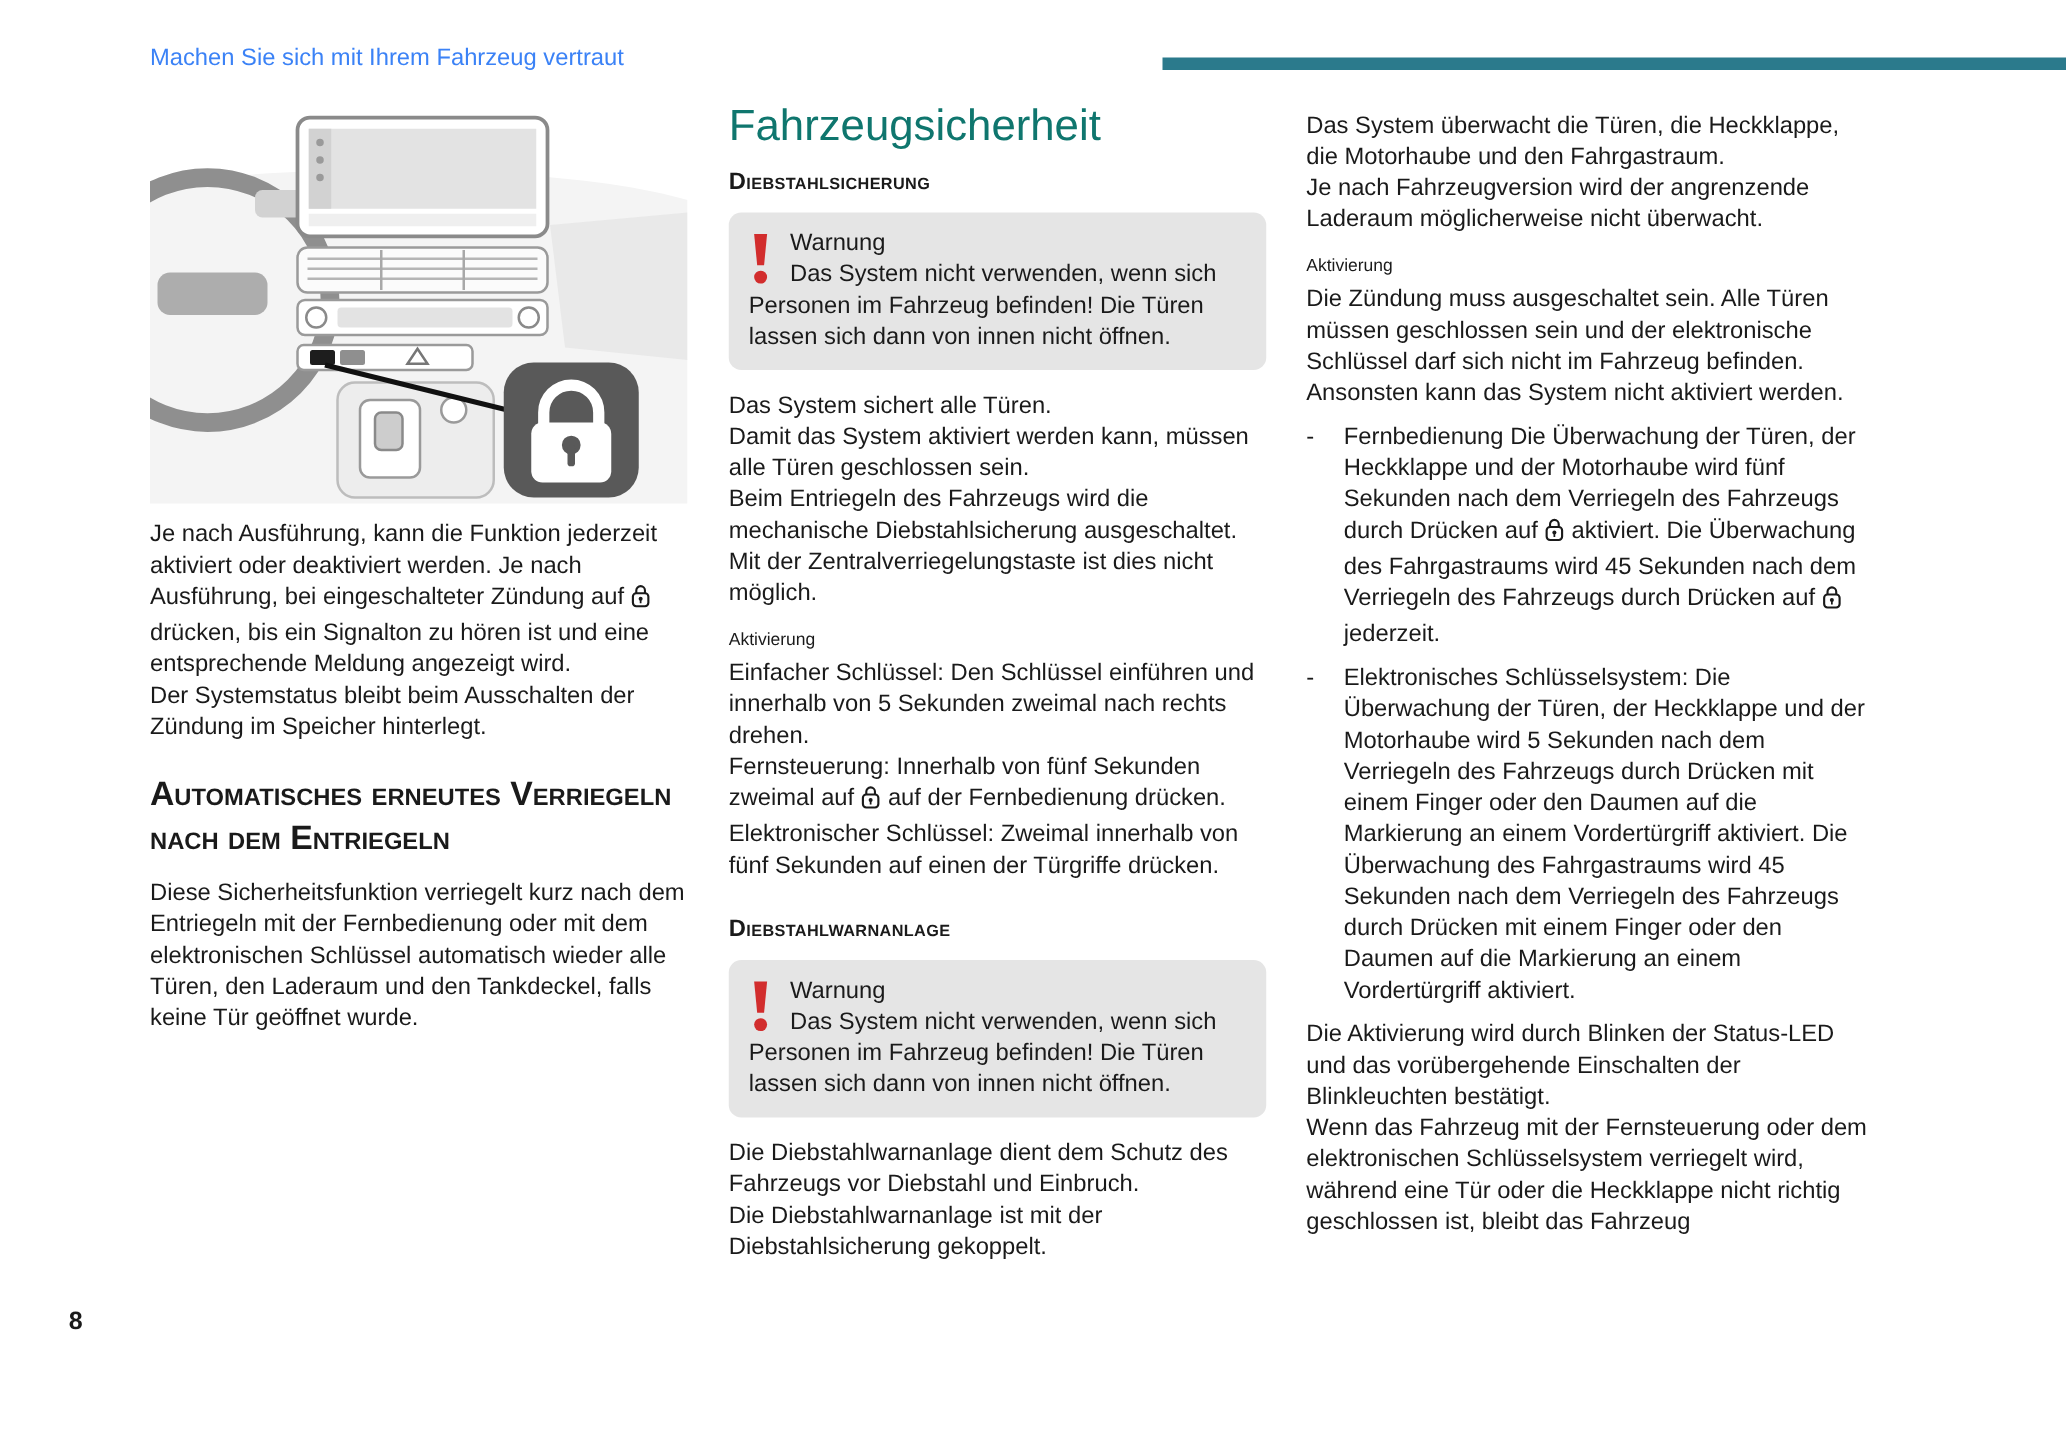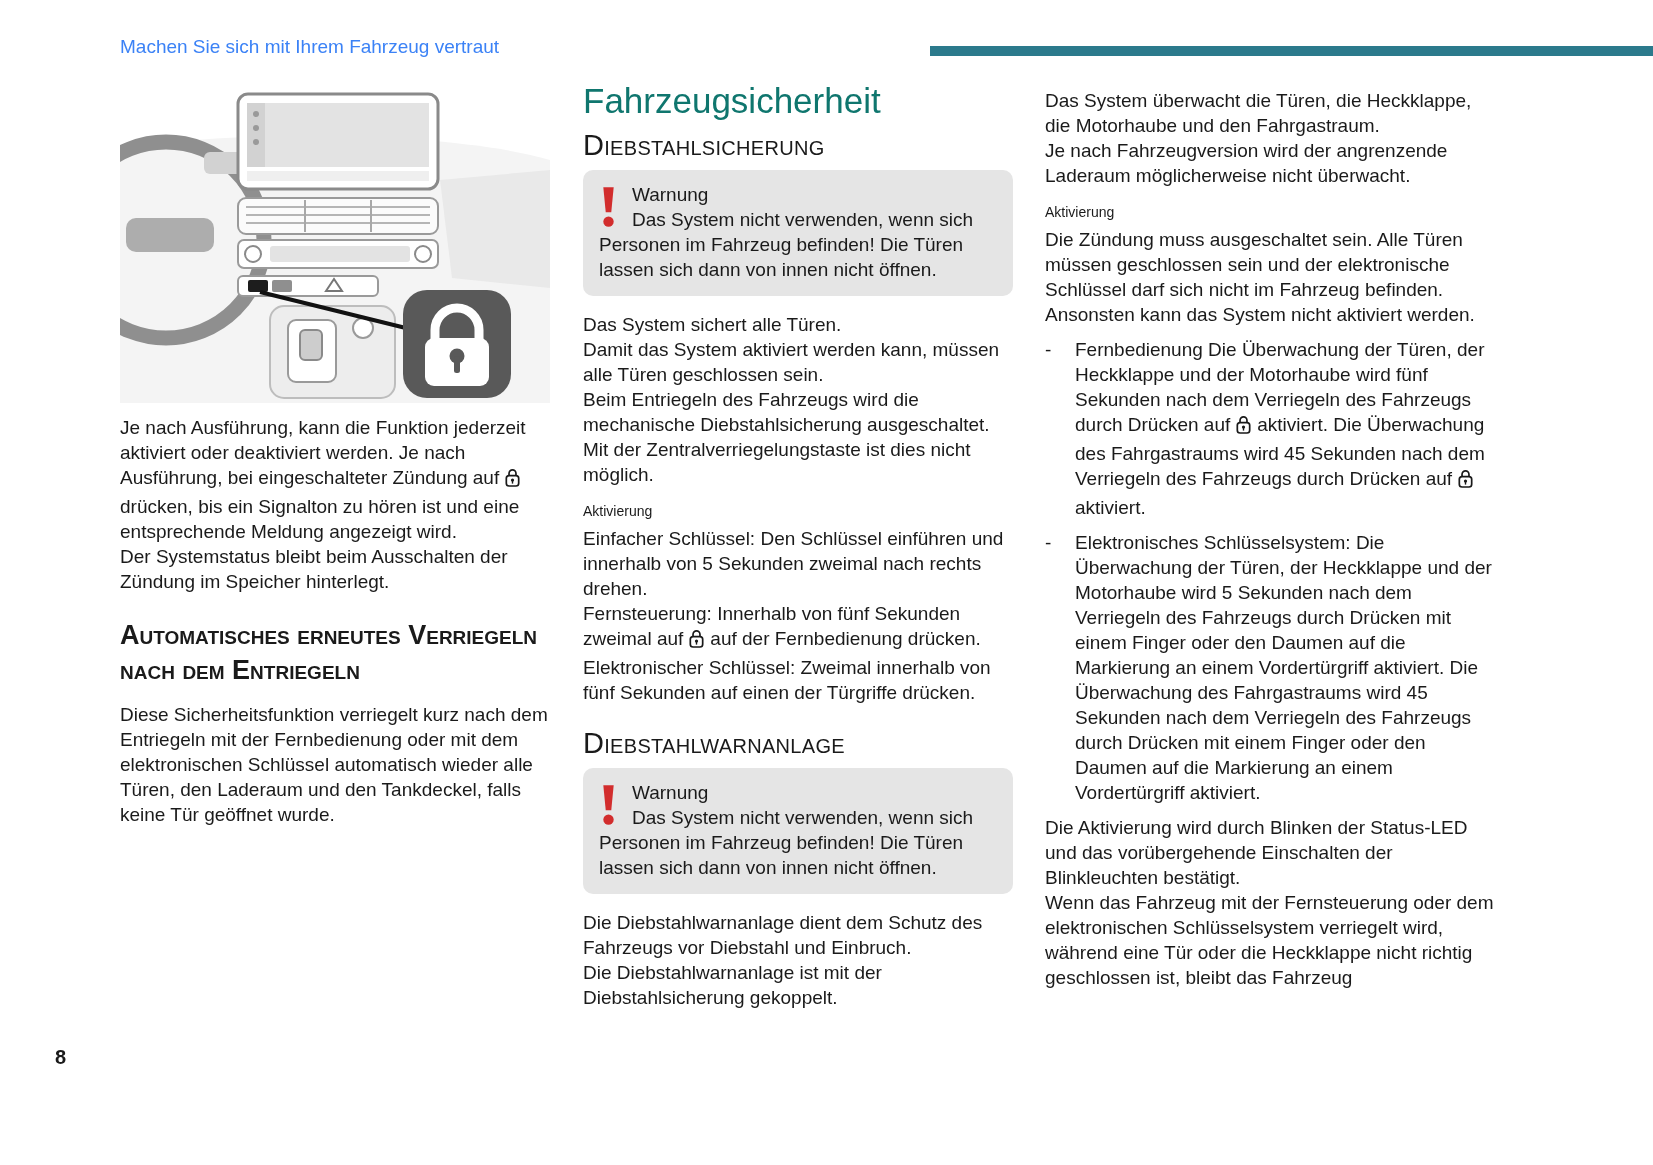--- a/index.html
+++ b/index.html
@@ -14,21 +14,21 @@
   .col-mid   { left:583px; width:430px; }
   .col-right { left:1045px; width:450px; }
 
   p { margin:0; }
   .gap-md { margin-top:10px; }
 
   .figure { width:430px; height:315px; margin-bottom:12px; }
   .figure svg { display:block; }
 
   .h-title { font-size:35px; font-weight:300; color:#0f766e; margin:0 0 20px 0; }
-  .h-section { font-variant:small-caps; font-weight:400; font-size:29px; letter-spacing:0.3px; margin:16px 0 12px; }
+  .h-section { font-variant:small-caps; font-weight:700; font-size:19px; letter-spacing:0.3px; margin:16px 0 12px; }
   .h-section2 { margin-top:26px; }
   .h-left-big { font-variant:small-caps; font-weight:700; font-size:27px; line-height:35px; margin:24px 0 14px; }
   .h-sub { font-weight:400; font-size:14px; margin:12px 0 2px; }
 
   .warning { background:#e5e5e5; border-radius:10px; padding:12px 16px 14px; margin:4px 0 16px; overflow:hidden; }
   .warn-icon { float:left; width:19px; height:44px; margin:3px 14px 0 0; }
   .warning .w-title { font-weight:400; }
 
   .lock-inline { display:inline-block; vertical-align:-4px; margin:0 5px; }
 
@@ -179,21 +179,21 @@
         <span>Fernbedienung Die Überwachung der Türen, der Heckklappe und der Motorhaube wird fünf Sekunden nach dem Verriegeln des Fahrzeugs durch Drücken auf</span><span class="lock-inline"><svg viewBox="0 0 22 27" width="17" height="21">
               <path d="M6.5,11 V8.2 a4.5,4.5 0 0 1 9,0 V11" fill="none" stroke="#1a1a1a" stroke-width="2.2"></path>
               <rect x="3" y="11" width="16" height="13.5" rx="3.5" fill="none" stroke="#1a1a1a" stroke-width="2.2"></rect>
               <circle cx="11" cy="16.8" r="2.1" fill="#1a1a1a"></circle>
               <rect x="10.1" y="16.8" width="1.8" height="4.6" fill="#1a1a1a"></rect>
             </svg></span><span>aktiviert. Die Überwachung des Fahrgastraums wird 45 Sekunden nach dem Verriegeln des Fahrzeugs durch Drücken auf</span><span class="lock-inline"><svg viewBox="0 0 22 27" width="17" height="21">
               <path d="M6.5,11 V8.2 a4.5,4.5 0 0 1 9,0 V11" fill="none" stroke="#1a1a1a" stroke-width="2.2"></path>
               <rect x="3" y="11" width="16" height="13.5" rx="3.5" fill="none" stroke="#1a1a1a" stroke-width="2.2"></rect>
               <circle cx="11" cy="16.8" r="2.1" fill="#1a1a1a"></circle>
               <rect x="10.1" y="16.8" width="1.8" height="4.6" fill="#1a1a1a"></rect>
-            </svg></span><span>aktiviert.</span>
+            </svg></span><span>jederzeit.</span>
       </p>
     </div>
 
     <div class="bullet">
       <span class="dash">-</span>
       <p class="bullet-text">Elektronisches Schlüsselsystem: Die Überwachung der Türen, der Heckklappe und der Motorhaube wird 5 Sekunden nach dem Verriegeln des Fahrzeugs durch Drücken mit einem Finger oder den Daumen auf die Markierung an einem Vordertürgriff aktiviert. Die Überwachung des Fahrgastraums wird 45 Sekunden nach dem Verriegeln des Fahrzeugs durch Drücken mit einem Finger oder den Daumen auf die Markierung an einem Vordertürgriff aktiviert.</p>
     </div>
 
     <p class="gap-md">Die Aktivierung wird durch Blinken der Status-LED und das vorübergehende Einschalten der Blinkleuchten bestätigt.</p>
     <p>Wenn das Fahrzeug mit der Fernsteuerung oder dem elektronischen Schlüsselsystem verriegelt wird, während eine Tür oder die Heckklappe nicht richtig geschlossen ist, bleibt das Fahrzeug</p>

